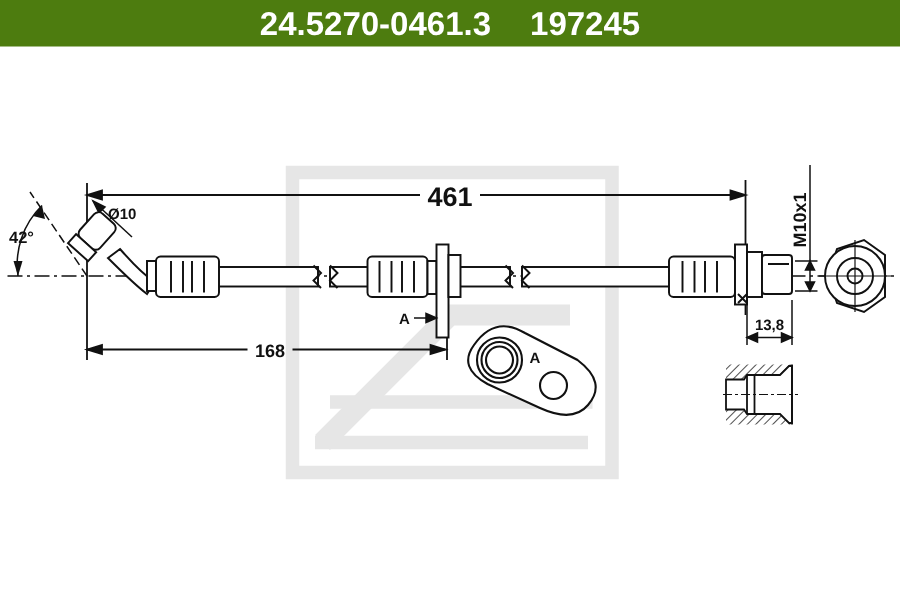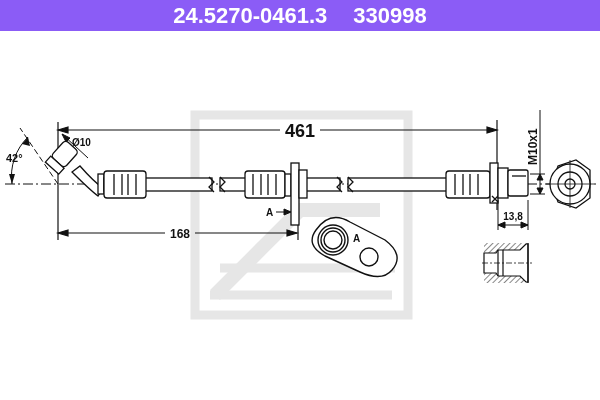--- a/index.html
+++ b/index.html
@@ -1,28 +1,28 @@
 <!DOCTYPE html>
 <html><head>
 <meta charset="utf-8">
 <style>
   html,body{margin:0;padding:0;background:#fff;}
   body{width:600px;height:400px;position:relative;overflow:hidden;font-family:"Liberation Sans",sans-serif;}
-  .header{position:absolute;left:0;top:0;width:600px;height:31px;background:#8b5cf6;color:#fff;
+  .header{position:absolute;left:0;top:0;width:600px;height:31px;background:#4d7c0f;color:#fff;
     display:flex;justify-content:center;align-items:center;font-weight:bold;font-size:22px;gap:26px;}
   .header span{display:block;}
   svg{position:absolute;left:0;top:0;}
   .dim{font-family:"Liberation Sans",sans-serif;font-weight:bold;fill:#111;}
 </style>
 </head>
 <body>
 
 <div class="header">
   <span>24.5270-0461.3</span>
-  <span>330998</span>
+  <span>197245</span>
 </div>
 
 <svg width="600" height="400" viewBox="0 0 600 400">
 
   <g fill="none" stroke="#e6e6e6">
     <rect x="195" y="115" width="213" height="200" stroke-width="9"></rect>
     <path d="M215 295 L300 210 L380 210" stroke-width="14"></path>
     <path d="M220 268 L395 268" stroke-width="9"></path>
     <path d="M210 295 L392 295" stroke-width="9"></path>
   </g>

